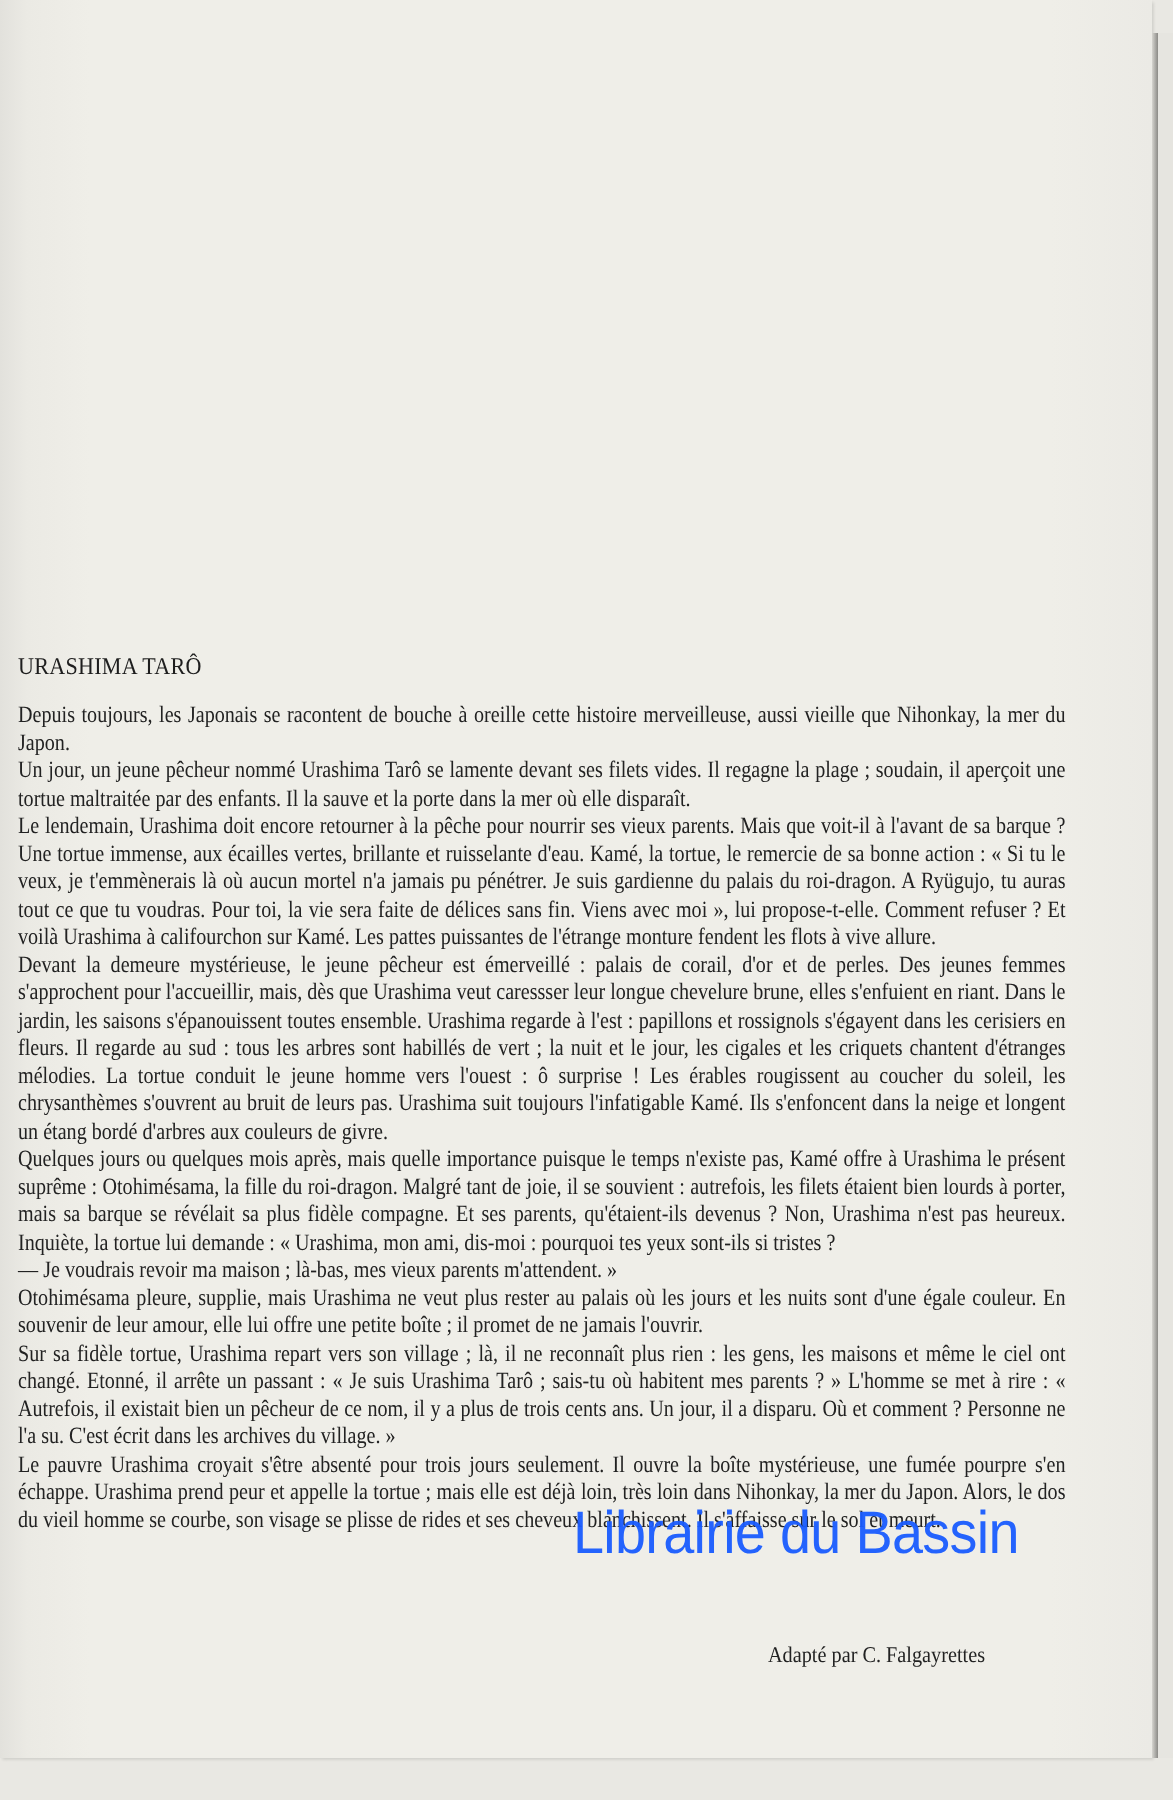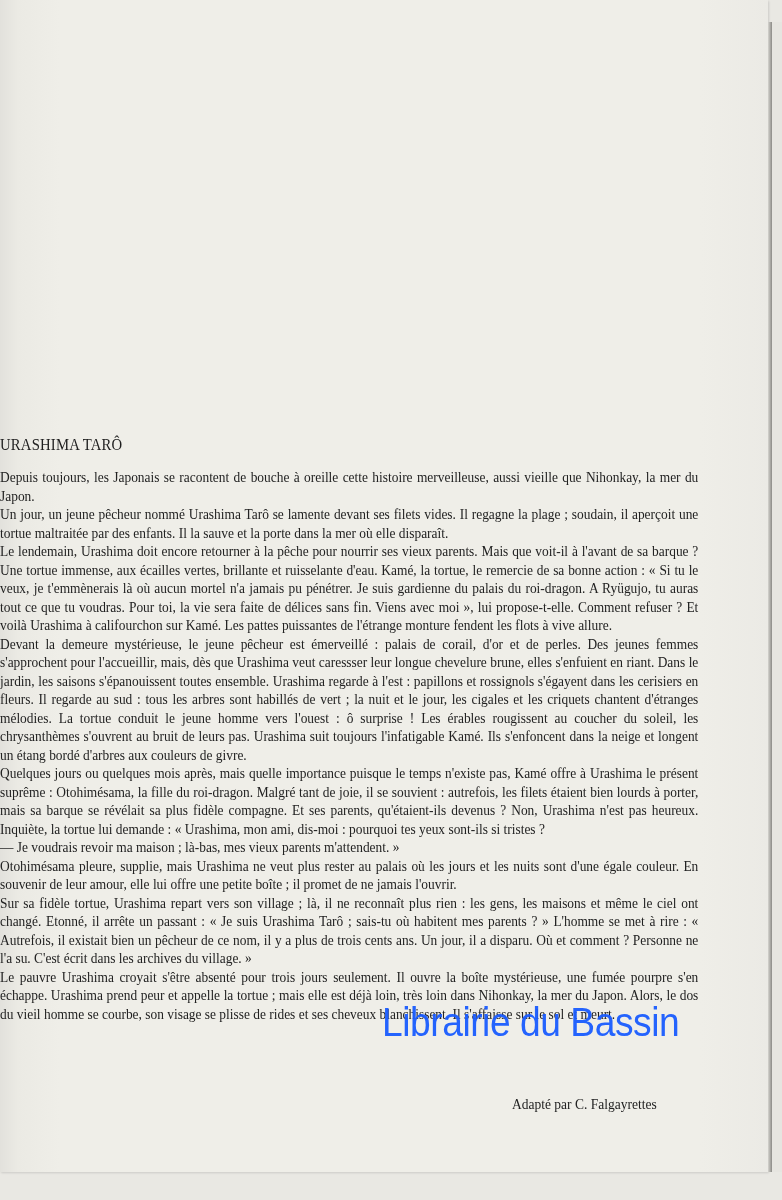--- a/index.html
+++ b/index.html
@@ -16,21 +16,21 @@
   }
   .page-edge {
     position: absolute; left: 768px; top: 22px; width: 4px; height: 1150px;
     background: linear-gradient(90deg, #d6d5d0, #8b8a86);
   }
   .page-edge2 {
     position: absolute; left: 772px; top: 22px; width: 10px; height: 1150px;
     background: #e6e5e0;
   }
   .text-block {
-    position: absolute; left: 0; top: 436px; width: 700px;
+    position: absolute; left: 12px; top: 436px; width: 700px;
     color: #222;
   }
   .title {
     font-size: 16px; letter-spacing: 0.2px; margin: 0 0 14px 0;
     color: #1e1e1e; transform: scaleX(0.92); transform-origin: left;
   }
   .para {
     font-size: 15.6px; line-height: 18.5px; margin: 0; text-align: justify;
     transform: scaleX(0.86); transform-origin: left; width: 812px;
   }

